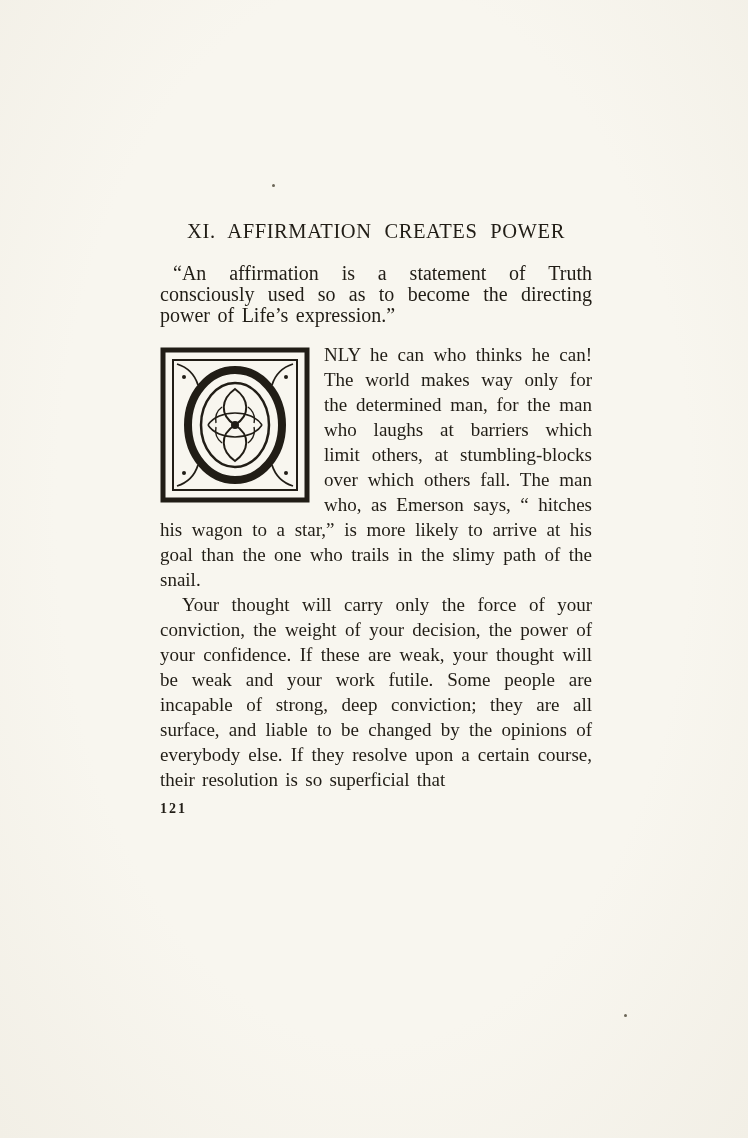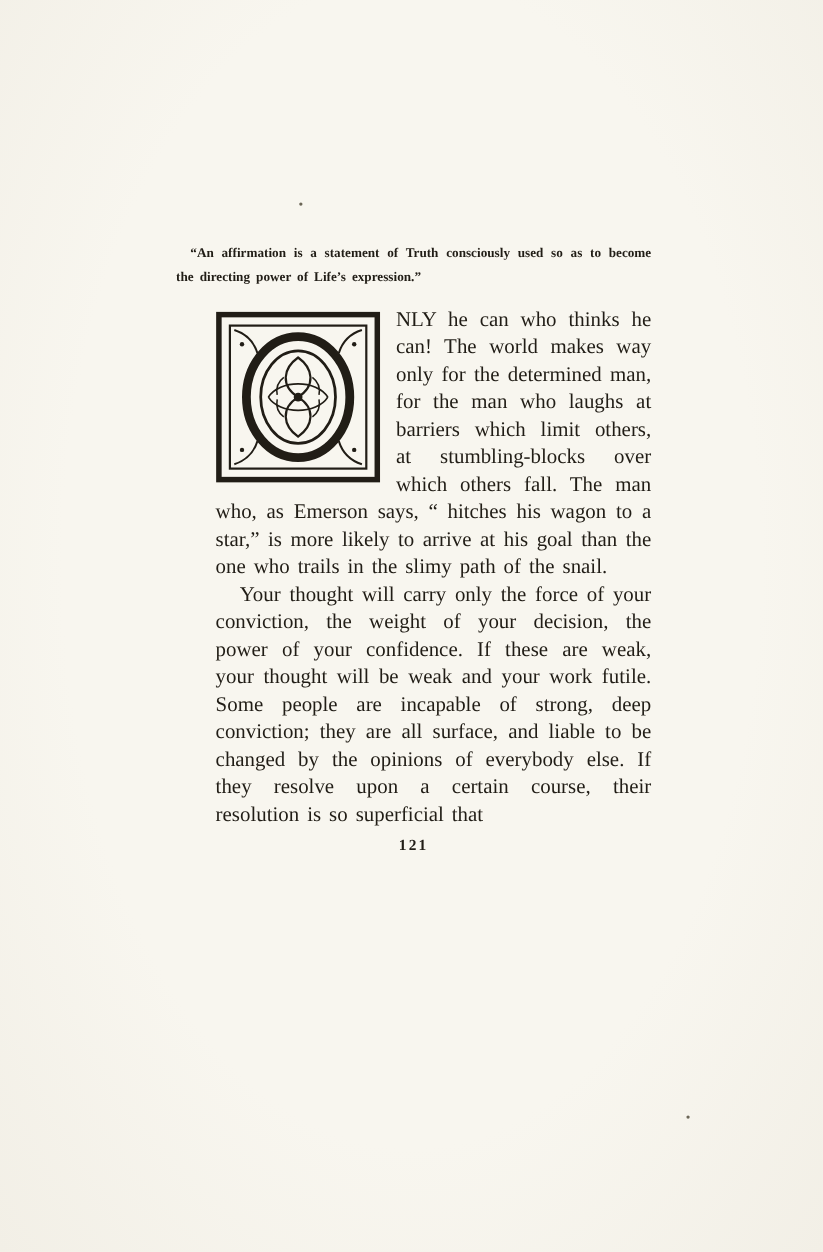--- a/index.html
+++ b/index.html
@@ -26,46 +26,46 @@
   .title {
     font-size: 20.5px;
     font-weight: normal;
     letter-spacing: 0.6px;
     word-spacing: 7px;
     text-align: center;
     white-space: nowrap;
     margin-bottom: 20px;
   }
   .epigraph {
-    font-size: 12px;
-    font-weight: bold;
+    font-size: 20px;
+    font-weight: normal;
     line-height: 21px;
     text-align: justify;
     text-indent: 13px;
     word-spacing: 2.5px;
     margin-bottom: 16px;
   }
   .body-text {
     font-size: 19px;
     line-height: 25px;
     text-align: justify;
     word-spacing: 2.5px;
   }
-  .para { text-align: justify; margin-left: 36px; }
+  .para { text-align: justify; }
   .para.indent { text-indent: 22px; }
   .dropcap-box {
     float: left;
     width: 150px;
     height: 156px;
     margin: 5px 14px 2px 0;
     display: block;
   }
   .dropcap-box svg { display: block; width: 100%; height: 100%; }
   .page-number {
-    text-align: center;
+    text-align: left;
     font-size: 14px;
     font-weight: bold;
     letter-spacing: 2px;
     margin-top: 9px;
     font-variant-numeric: oldstyle-nums;
   }
   .speck {
     position: absolute;
     width: 3px;
     height: 3px;
@@ -78,20 +78,21 @@
 </head>
 <body>
 
 <div class="page">
 
   <div class="speck speck-top"></div>
   <div class="speck speck-bottom"></div>
 
   <div class="content">
 
+    <h1 class="title">XI. AFFIRMATION CREATES POWER</h1>
 
     <p class="epigraph">“An affirmation is a statement of Truth consciously used so as to become the directing power of Life’s expression.”</p>
 
     <div class="body-text">
 
       <p class="para">
         <span class="dropcap-box">
           <svg viewBox="0 0 150 156" xmlns="http://www.w3.org/2000/svg">
             <rect x="3" y="3" width="144" height="150" fill="none" stroke="#211d16" stroke-width="5"></rect>
             <rect x="13" y="13" width="124" height="130" fill="none" stroke="#211d16" stroke-width="2"></rect>

